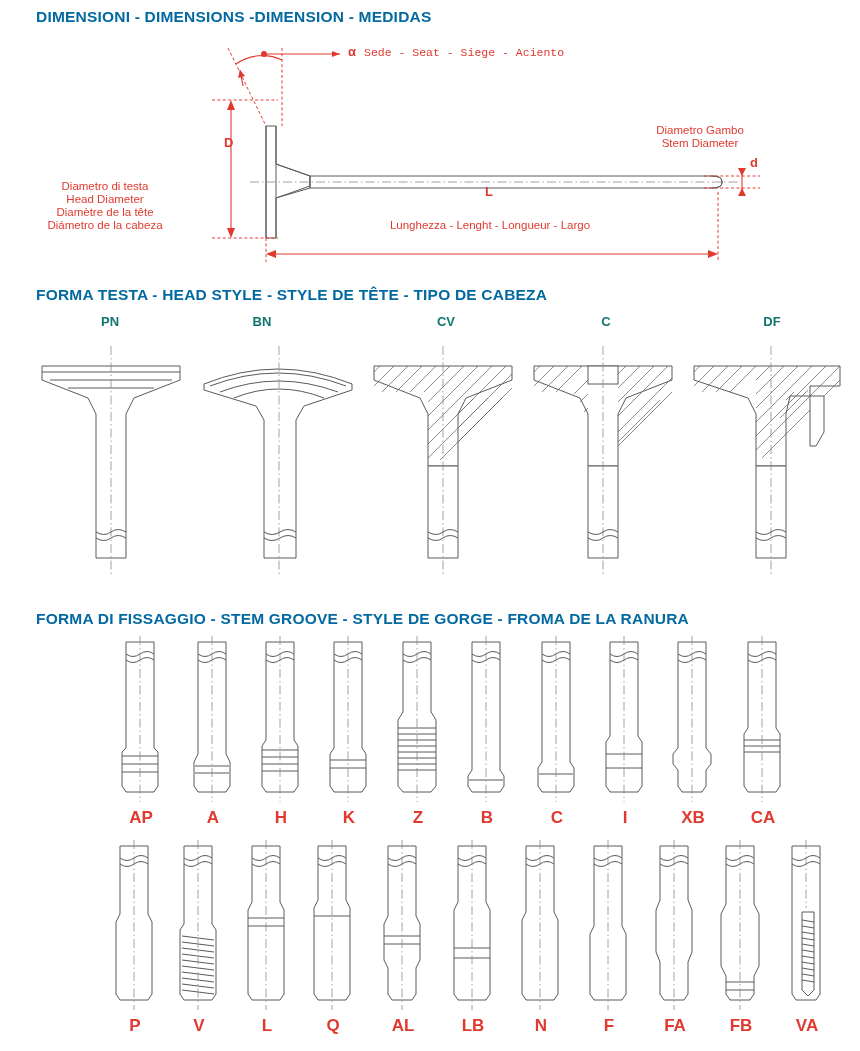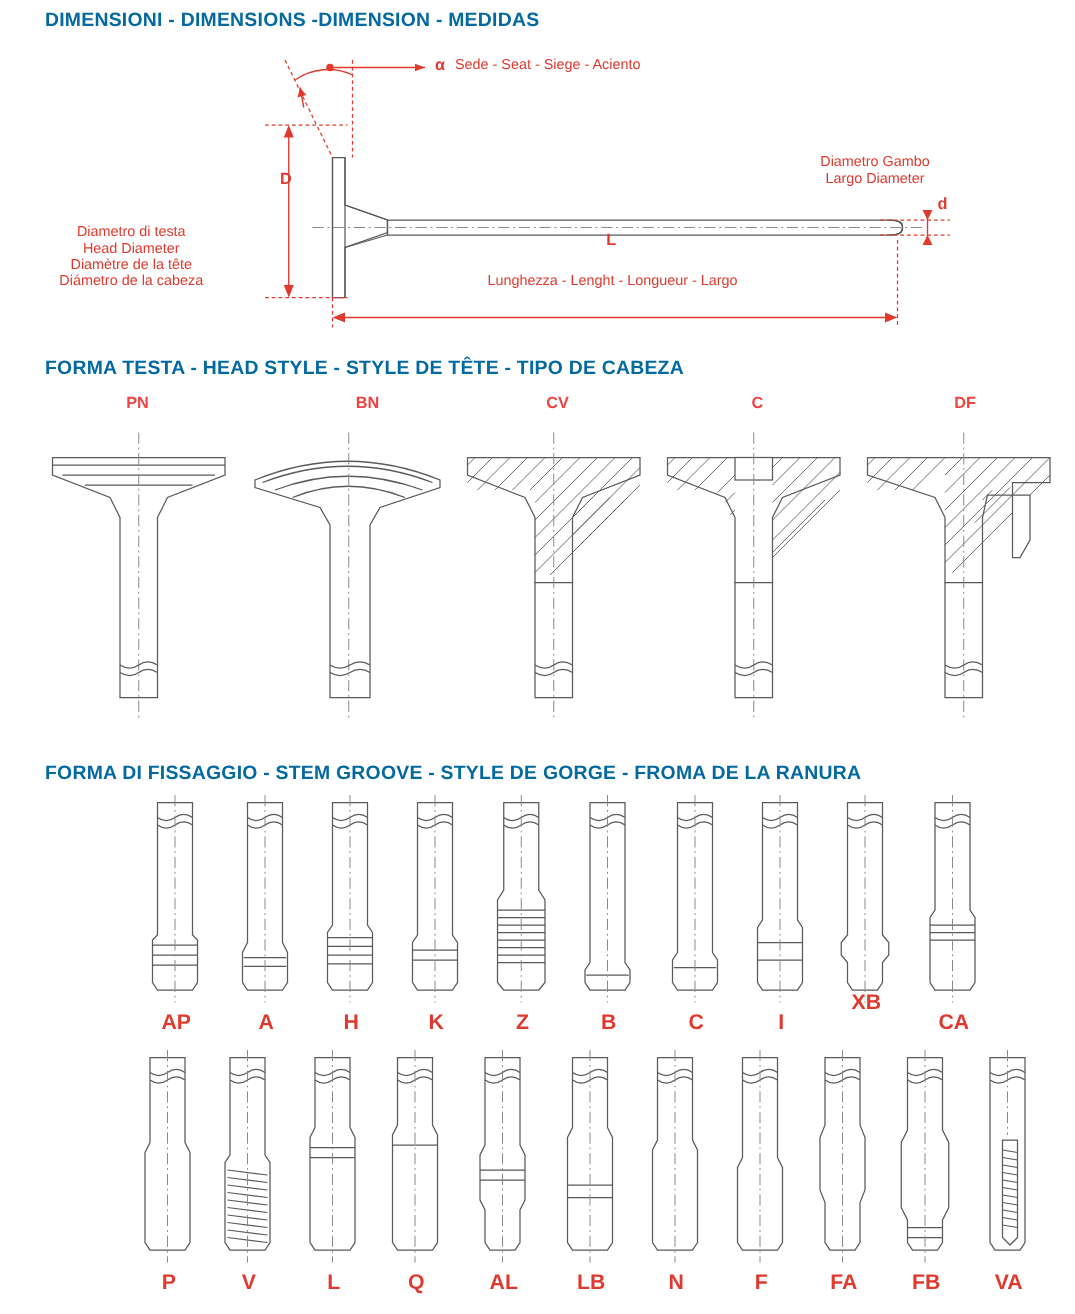--- a/index.html
+++ b/index.html
@@ -32,21 +32,21 @@
     white-space:nowrap;
     line-height:13.5px;
   }
   .lbl.r{text-align:center;margin-top:48px;}
   .lbl.c{text-align:center;}
   .big{font-size:13px;font-weight:bold;}
   .style-name{
     position:absolute;
     font-size:13px;
     font-weight:bold;
-    color:#ef4444;
+    color:#0f766e;
     text-align:center;
     white-space:nowrap;
   }
   .sub-name{
     position:absolute;
     font-size:17px;
     font-weight:bold;
     color:#e03a2f;
     text-align:center;
     white-space:nowrap;
@@ -118,30 +118,30 @@
     <g>
       <line class="reddash" x1="266" y1="212" x2="266" y2="236"></line>
       <line class="reddash" x1="718" y1="166" x2="718" y2="236"></line>
       <line class="red" x1="270" y1="228" x2="714" y2="228"></line>
       <polygon points="266,228 276,224 276,232" fill="#e03a2f"></polygon>
       <polygon points="718,228 708,224 708,232" fill="#e03a2f"></polygon>
     </g>
   </svg>
 
   <div class="lbl big" style="left:348px;top:19px;">α</div>
-  <div class="lbl" style="left:364px;top:20px;">Sede - Seat - Siege - Aciento</div>
+  <div class="lbl" style="left:364px;top:20px;font-family:Liberation Mono, monospace;">Sede - Seat - Siege - Aciento</div>
 
   <div class="lbl r" style="left:-10px;top:106px;width:230px;">Diametro di testa</div>
   <div class="lbl r" style="left:-10px;top:119px;width:230px;">Head Diameter</div>
   <div class="lbl r" style="left:-10px;top:132px;width:230px;">Diamètre de la tête</div>
   <div class="lbl r" style="left:-10px;top:145px;width:230px;">Diámetro de la cabeza</div>
   <div class="lbl big" style="left:224px;top:110px;">D</div>
 
   <div class="lbl r" style="left:560px;top:50px;width:280px;">Diametro Gambo</div>
-  <div class="lbl r" style="left:560px;top:63px;width:280px;">Largo Diameter</div>
+  <div class="lbl r" style="left:560px;top:63px;width:280px;">Stem Diameter</div>
   <div class="lbl big" style="left:750px;top:130px;">d</div>
 
   <div class="lbl big" style="left:485px;top:159px;">L</div>
   <div class="lbl c" style="left:340px;top:193px;width:300px;">Lunghezza - Lenght - Longueur - Largo</div>
 </div>
 
 <div class="section-title" id="t2">FORMA TESTA - HEAD STYLE - STYLE DE TÊTE - TIPO DE CABEZA</div>
 
 <div class="blk" id="headblock" style="left:0;top:312px;width:860px;height:270px;">
 
@@ -149,21 +149,21 @@
   <svg style="position:absolute;left:38px;top:24px;" width="146" height="248">
     <path class="lnf" d="M4,30 L142,30 L142,44 L96,62 L88,78 L88,222 L58,222 L58,78 L50,62 L4,44 Z"></path>
     <path class="ln" d="M4,36 L142,36"></path>
     <path class="ln" d="M12,44 L134,44"></path>
     <path class="ln" d="M30,52 L116,52"></path>
     <line class="cl" x1="73" y1="10" x2="73" y2="240"></line>
     <path class="ln" d="M58,196 q8,5 15,0 q7,-5 15,0"></path>
     <path class="ln" d="M58,202 q8,5 15,0 q7,-5 15,0"></path>
   </svg>
 
-  <div class="style-name" style="left:244px;top:2px;width:100px;text-align:center;">BN</div>
+  <div class="style-name" style="left:212px;top:2px;width:100px;text-align:center;">BN</div>
   <svg style="position:absolute;left:200px;top:24px;" width="160" height="248">
     <path class="lnf" d="M4,48 Q78,18 152,48 L152,54 L104,70 L96,84 L96,222 L64,222 L64,84 L56,70 L4,54 Z"></path>
     <path class="ln" d="M10,50 Q78,24 146,50"></path>
     <path class="ln" d="M20,56 Q78,34 138,56"></path>
     <path class="ln" d="M34,62 Q78,44 124,62"></path>
     <line class="cl" x1="79" y1="10" x2="79" y2="240"></line>
     <path class="ln" d="M64,196 q8,5 16,0 q8,-5 16,0"></path>
     <path class="ln" d="M64,202 q8,5 16,0 q8,-5 16,0"></path>
   </svg>
 
@@ -340,21 +340,21 @@
     <line class="cl" x1="22" y1="0" x2="22" y2="166"></line>
   </svg>
   <div class="sub-name" style="left:595px;top:172px;width:60px;">I</div>
 
   <svg style="position:absolute;left:670px;top:0;" width="46" height="168">
     <path class="lnf" d="M8,6 L36,6 L36,112 L41,118 L41,128 L36,134 L36,150 L32,156 L12,156 L8,150 L8,134 L3,128 L3,118 L8,112 Z"></path>
     <path class="ln" d="M8,18 q7,5 14,0 q7,-5 14,0"></path>
     <path class="ln" d="M8,24 q7,5 14,0 q7,-5 14,0"></path>
     <line class="cl" x1="22" y1="0" x2="22" y2="166"></line>
   </svg>
-  <div class="sub-name" style="left:663px;top:156px;width:60px;">XB</div>
+  <div class="sub-name" style="left:663px;top:172px;width:60px;">XB</div>
 
   <svg style="position:absolute;left:740px;top:0;" width="46" height="168">
     <path class="lnf" d="M8,6 L36,6 L36,92 L40,98 L40,150 L36,156 L8,156 L4,150 L4,98 L8,92 Z"></path>
     <line class="ln" x1="4" y1="104" x2="40" y2="104"></line>
     <line class="ln" x1="4" y1="110" x2="40" y2="110"></line>
     <line class="ln" x1="4" y1="116" x2="40" y2="116"></line>
     <path class="ln" d="M8,18 q7,5 14,0 q7,-5 14,0"></path>
     <path class="ln" d="M8,24 q7,5 14,0 q7,-5 14,0"></path>
     <line class="cl" x1="22" y1="0" x2="22" y2="166"></line>
   </svg>

